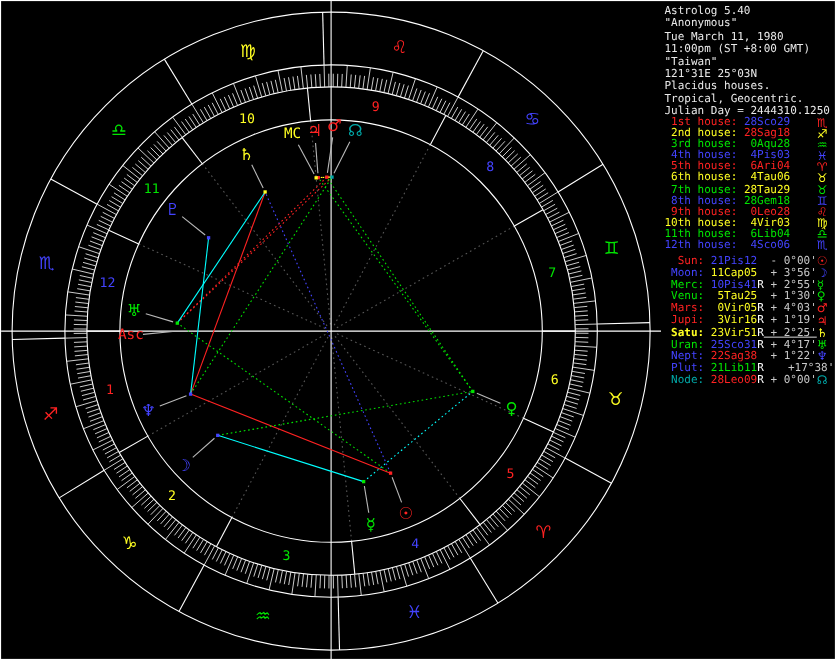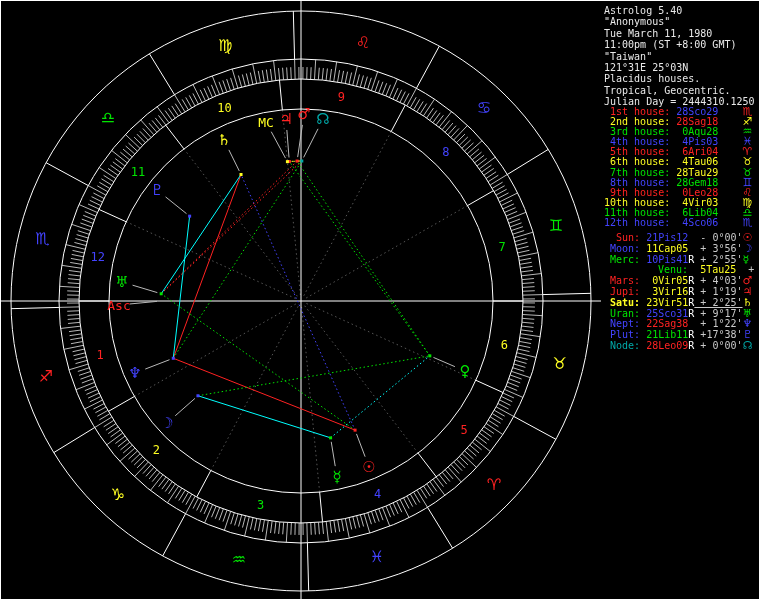--- a/index.html
+++ b/index.html
@@ -530,23 +530,23 @@
         <div class="r"><span style="color: rgb(67, 67, 255);"> 8th house: </span><span style="color: rgb(0, 229, 0);">28Gem18    </span><span class="g" style="color: rgb(67, 67, 255);">♊</span></div>
         <div class="r"><span style="color: rgb(255, 34, 34);"> 9th house: </span><span style="color: rgb(255, 34, 34);"> 0Leo28    </span><span class="g" style="color: rgb(255, 34, 34);">♌</span></div>
         <div class="r"><span style="color: rgb(255, 255, 34);">10th house: </span><span style="color: rgb(255, 255, 34);"> 4Vir03    </span><span class="g" style="color: rgb(255, 255, 34);">♍</span></div>
         <div class="r"><span style="color: rgb(0, 229, 0);">11th house: </span><span style="color: rgb(0, 229, 0);"> 6Lib04    </span><span class="g" style="color: rgb(0, 229, 0);">♎</span></div>
         <div class="r"><span style="color: rgb(67, 67, 255);">12th house: </span><span style="color: rgb(67, 67, 255);"> 4Sco06    </span><span class="g" style="color: rgb(67, 67, 255);">♏</span></div>
       </div>
     <div id="planets" class="sec">
         <div class="r"><span style="color: rgb(255, 34, 34);">  Sun: </span><span style="color: rgb(67, 67, 255);">21Pis12</span><span style="color: rgb(255, 255, 255);"> </span><span style="color: rgb(201, 201, 201);"> - 0°00'</span><span class="g" style="color: rgb(255, 34, 34);">☉</span></div>
         <div class="r"><span style="color: rgb(67, 67, 255);"> Moon: </span><span style="color: rgb(255, 255, 34);">11Cap05</span><span style="color: rgb(255, 255, 255);"> </span><span style="color: rgb(201, 201, 201);"> + 3°56'</span><span class="g" style="color: rgb(67, 67, 255);">☽</span></div>
         <div class="r"><span style="color: rgb(0, 229, 0);"> Merc: </span><span style="color: rgb(67, 67, 255);">10Pis41</span><span style="color: rgb(255, 255, 255);">R</span><span style="color: rgb(201, 201, 201);"> + 2°55'</span><span class="g" style="color: rgb(0, 229, 0);">☿</span></div>
-        <div class="r"><span style="color: rgb(0, 229, 0); margin-left: 48px;"> Venu: </span><span style="color: rgb(255, 255, 34);"> 5Tau25</span><span style="color: rgb(255, 255, 255);"> </span><span style="color: rgb(201, 201, 201);"> + 1°30'</span><span class="g" style="color: rgb(0, 229, 0);">♀</span></div>
+        <div class="r"><span style="color: rgb(0, 229, 0);"> Venu: </span><span style="color: rgb(255, 255, 34);"> 5Tau25</span><span style="color: rgb(255, 255, 255);"> </span><span style="color: rgb(201, 201, 201);"> + 1°30'</span><span class="g" style="color: rgb(0, 229, 0);">♀</span></div>
         <div class="r"><span style="color: rgb(255, 34, 34);"> Mars: </span><span style="color: rgb(255, 255, 34);"> 0Vir05</span><span style="color: rgb(255, 255, 255);">R</span><span style="color: rgb(201, 201, 201);"> + 4°03'</span><span class="g" style="color: rgb(255, 34, 34);">♂</span></div>
         <div class="r"><span style="color: rgb(255, 34, 34);"> Jupi: </span><span style="color: rgb(255, 255, 34);"> 3Vir16</span><span style="color: rgb(255, 255, 255);">R</span><span style="color: rgb(201, 201, 201);"> + 1°19'</span><span class="g" style="color: rgb(255, 34, 34);">♃</span></div>
         <div class="r"><span style="color: rgb(255, 255, 34); font-weight: bold;"> Satu: </span><span style="color: rgb(255, 255, 34);">23Vir51</span><span style="color: rgb(255, 255, 255);">R</span><span style="color: rgb(201, 201, 201); text-decoration: underline;"> + 2°25'</span><span class="g" style="color: rgb(255, 255, 34);">♄</span></div>
-        <div class="r"><span style="color: rgb(0, 229, 0);"> Uran: </span><span style="color: rgb(67, 67, 255);">25Sco31</span><span style="color: rgb(255, 255, 255);">R</span><span style="color: rgb(201, 201, 201);"> + 9°17'</span><span class="g" style="color: rgb(0, 229, 0);">♅</span></div>
+        <div class="r"><span style="color: rgb(0, 229, 0);"> Uran: </span><span style="color: rgb(67, 67, 255);">25Sco31</span><span style="color: rgb(255, 255, 255);">R</span><span style="color: rgb(201, 201, 201);"> + 4°17'</span><span class="g" style="color: rgb(0, 229, 0);">♅</span></div>
         <div class="r"><span style="color: rgb(67, 67, 255);"> Nept: </span><span style="color: rgb(255, 34, 34);">22Sag38</span><span style="color: rgb(255, 255, 255);"> </span><span style="color: rgb(201, 201, 201);"> + 1°22'</span><span class="g" style="color: rgb(67, 67, 255);">♆</span></div>
-        <div class="r"><span style="color: rgb(67, 67, 255);"> Plut: </span><span style="color: rgb(0, 229, 0);">21Lib11</span><span style="color: rgb(255, 255, 255);">R</span><span style="color: rgb(201, 201, 201);"> +17°38'</span><span class="g" style="color: rgb(67, 67, 255);">♇</span></div>
+        <div class="r"><span style="color: rgb(67, 67, 255);"> Plut: </span><span style="color: rgb(0, 229, 0);">21Lib11</span><span style="color: rgb(255, 255, 255);">R</span><span style="color: rgb(201, 201, 201); padding-left: 16px;"> +17°38'</span><span class="g" style="color: rgb(67, 67, 255);">♇</span></div>
         <div class="r"><span style="color: rgb(0, 168, 168);"> Node: </span><span style="color: rgb(255, 34, 34);">28Leo09</span><span style="color: rgb(255, 255, 255);">R</span><span style="color: rgb(201, 201, 201);"> + 0°00'</span><span class="g" style="color: rgb(0, 168, 168);">☊</span></div>
       </div>
   </div>
 </div>
 
 </body></html>

